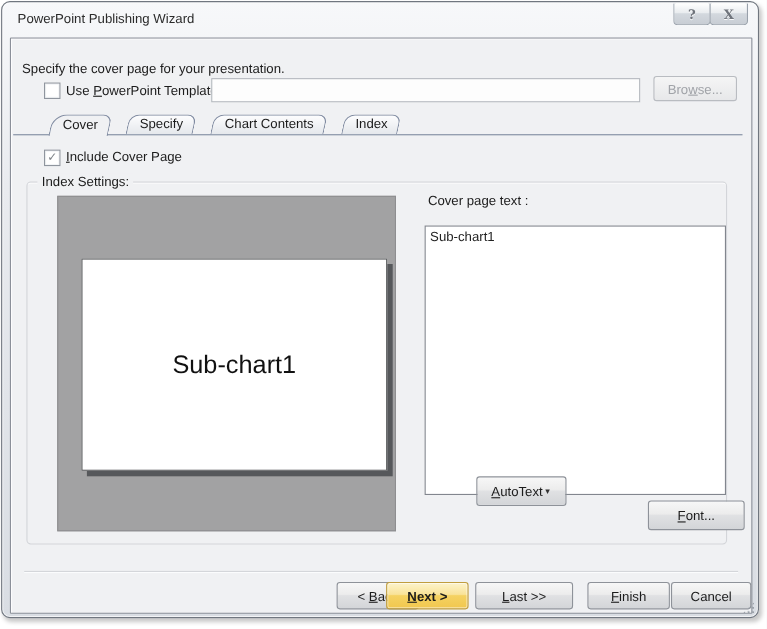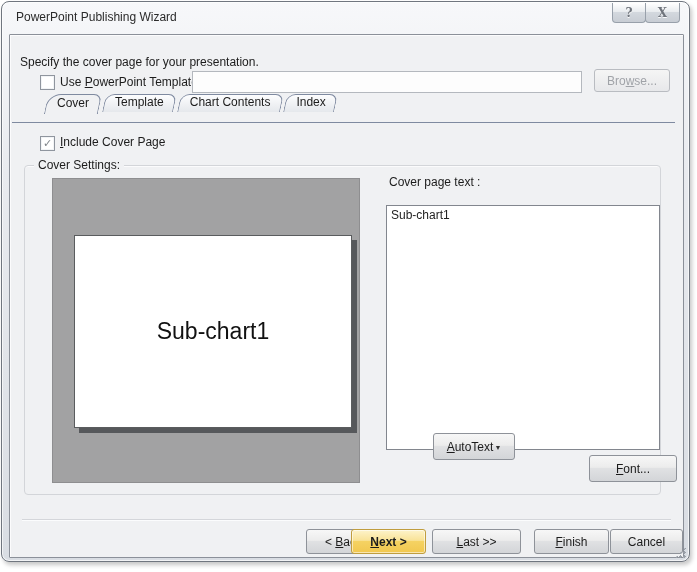--- a/index.html
+++ b/index.html
@@ -57,21 +57,21 @@
   }
   .btn-browse{position:absolute;left:584px;top:34px;width:76px;height:23px;
     color:#a0a3a8;border-color:#b9bcc1;background:linear-gradient(180deg,#f5f5f5,#e7e8ea);}
   .btn-default{
     border:1px solid #c09d3e;font-weight:bold;
     background:linear-gradient(180deg,#fdf3cb 0%,#f9e398 45%,#f5d262 50%,#f1c74f 100%);
     box-shadow:inset 0 0 0 1px rgba(255,255,255,.55);
   }
   
   .tab-line{position:absolute;left:2px;top:87px;width:663px;height:1px;background:#7f8aa0;}
-  .tabs{position:absolute;left:36px;top:59px;height:19px;display:flex;gap:4px;}
+  .tabs{position:absolute;left:36px;top:69px;height:19px;display:flex;gap:16px;}
   .tab{position:relative;height:18px;padding:0 11px;display:flex;align-items:center;z-index:1;cursor:default;}
   .tab::before{
     content:'';position:absolute;inset:0;z-index:-1;
     border:1px solid #7f8aa0;border-bottom:none;border-radius:9px 8px 0 0;
     background:linear-gradient(180deg,#fdfdfe 0%,#eef0f3 60%,#e5e8ec 100%);
     transform:skewX(-12deg);
   }
   .tab.active{height:20px;z-index:3;}
   .tab.active::before{background:#f0f1f3;border-radius:13px 8px 0 0;}
   .tab span{position:relative;top:-1px;}
@@ -140,36 +140,36 @@
     <div class="btn btn-browse">
       <span>Bro<u>w</u>se...</span>
     </div>
 
     <div class="tab-line"></div>
     <div class="tabs">
       <div class="tab active">
           <span>Cover</span>
         </div>
       <div class="tab">
-          <span>Template</span>
+          <span>Specify</span>
         </div>
       <div class="tab">
           <span>Chart Contents</span>
         </div>
       <div class="tab">
           <span>Index</span>
         </div>
     </div>
 
     <div class="checkbox cb-include">
       <span>✓</span>
     </div>
     <label class="cb-label lbl-include"><u>I</u>nclude Cover Page</label>
 
-    <span class="group-title">Cover Settings:</span>
+    <span class="group-title">Index Settings:</span>
     <div class="groupbox"></div>
 
     <div class="preview"></div>
     <div class="slide">
       <span class="slide-text">Sub-chart1</span>
     </div>
 
     <div class="cover-text-label">Cover page text :</div>
     <textarea class="cover-textarea" spellcheck="false" style="">Sub-chart1</textarea>
 

